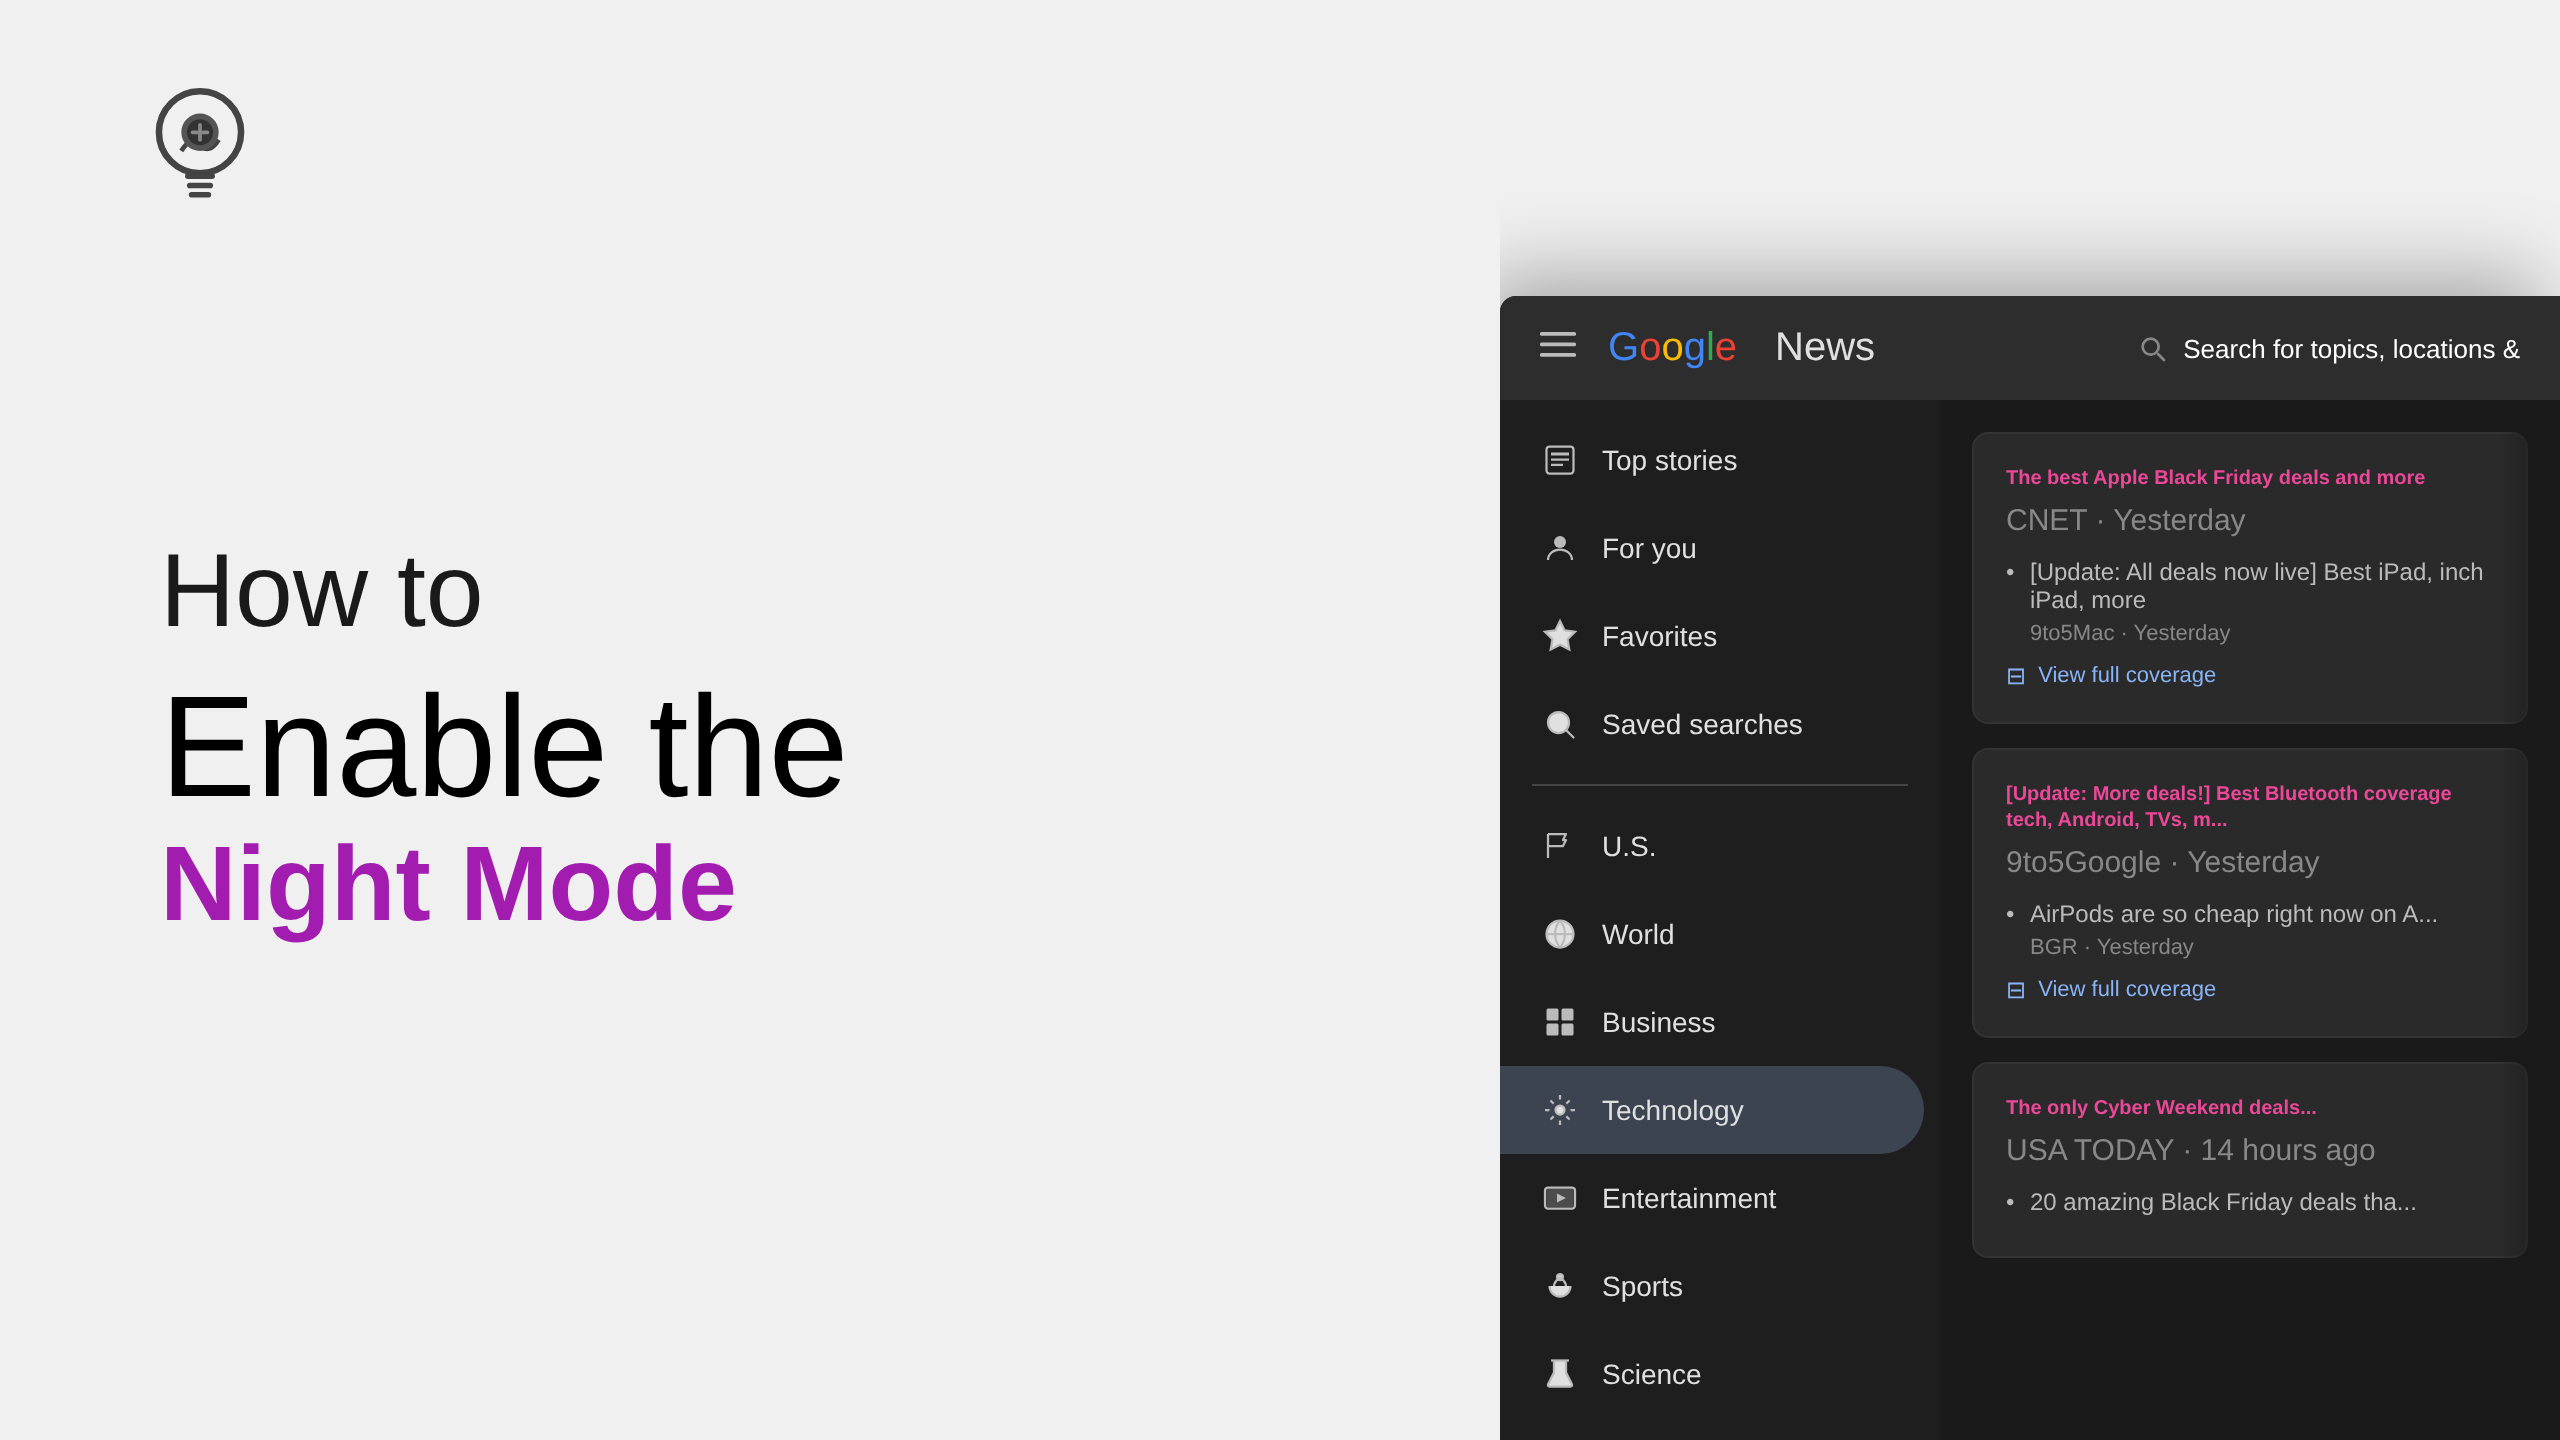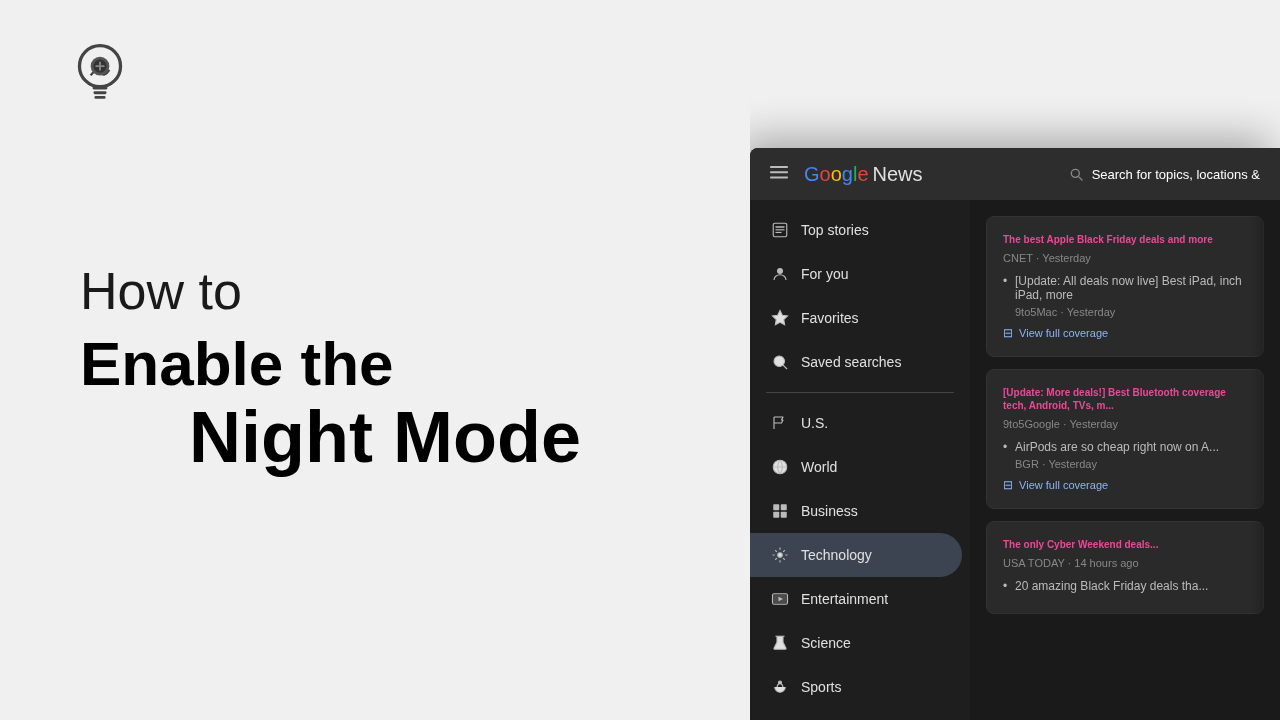--- a/index.html
+++ b/index.html
@@ -44,32 +44,31 @@
 
     .how-to {
       font-size: 52px;
       font-weight: 300;
       color: #1a1a1a;
       line-height: 1.1;
       margin-bottom: 10px;
     }
 
     .enable-text {
-      font-size: 62px;
-      font-weight: 700;
+      font-size: 72px;
+      font-weight: 400;
       color: #000;
       line-height: 1.1;
     }
 
     .night-mode-text {
-      font-size: 72px;
+      font-size: 53px;
       font-weight: 900;
-      color: #000000;
+      color: #a21caf;
       line-height: 1.1;
-      text-align: center;
     }
 
     
     .right-panel {
       width: 530px;
       position: relative;
       overflow: hidden;
     }
 
     
@@ -97,21 +96,21 @@
 
     .menu-icon {
       color: #bbb;
       font-size: 18px;
       cursor: pointer;
     }
 
     .google-news-logo {
       display: flex;
       align-items: center;
-      gap: 0;
+      gap: 15px;
       font-size: 20px;
       font-weight: 500;
     }
 
     .news-text {
       color: #e0e0e0;
       font-size: 20px;
       font-weight: 400;
       margin-left: 4px;
     }
@@ -207,21 +206,21 @@
 
     .news-title {
       font-size: 10px;
       font-weight: 600;
       color: #ec4899;
       line-height: 1.3;
       margin-bottom: 6px;
     }
 
     .news-source {
-      font-size: 11px;
+      font-size: 15px;
       color: #888;
       margin-bottom: 10px;
     }
 
     .news-bullet {
       font-size: 12px;
       color: #bbb;
       margin-bottom: 4px;
       padding-left: 12px;
       position: relative;
@@ -420,35 +419,35 @@
                 <rect x="3" y="6" width="18" height="12" rx="1" fill="#bbb" opacity="0.3"></rect>
                 <path d="M10 9l6 3-6 3V9z" fill="#bbb"></path>
               </svg>
           </span>
           <span class="sidebar-label">Entertainment</span>
         </div>
 
         <div class="sidebar-item">
           <span class="sidebar-icon">
             <svg width="18" height="18" viewBox="0 0 24 24" stroke="#bbb" stroke-width="1.5" fill="none">
+                <circle cx="12" cy="6" r="2"></circle>
+                <path d="M5 12a7 7 0 0 0 14 0M8 12c0-3 2-4 4-6M16 12c0-3-2-4-4-6"></path>
+              </svg>
+          </span>
+          <span class="sidebar-label">Sports</span>
+        </div>
+
+        <div class="sidebar-item">
+          <span class="sidebar-icon">
+            <svg width="18" height="18" viewBox="0 0 24 24" stroke="#bbb" stroke-width="1.5" fill="none">
                 <path d="M8 3v8L4 19a1 1 0 0 0 .93 1.35h14.14A1 1 0 0 0 20 19l-4-8V3"></path>
                 <path d="M6 3h12"></path>
               </svg>
           </span>
           <span class="sidebar-label">Science</span>
-        </div>
-
-        <div class="sidebar-item">
-          <span class="sidebar-icon">
-            <svg width="18" height="18" viewBox="0 0 24 24" stroke="#bbb" stroke-width="1.5" fill="none">
-                <circle cx="12" cy="6" r="2"></circle>
-                <path d="M5 12a7 7 0 0 0 14 0M8 12c0-3 2-4 4-6M16 12c0-3-2-4-4-6"></path>
-              </svg>
-          </span>
-          <span class="sidebar-label">Sports</span>
         </div>
 
         <div class="sidebar-item">
           
           
         </div>
       </div>
 
       <div class="news-content">
 

